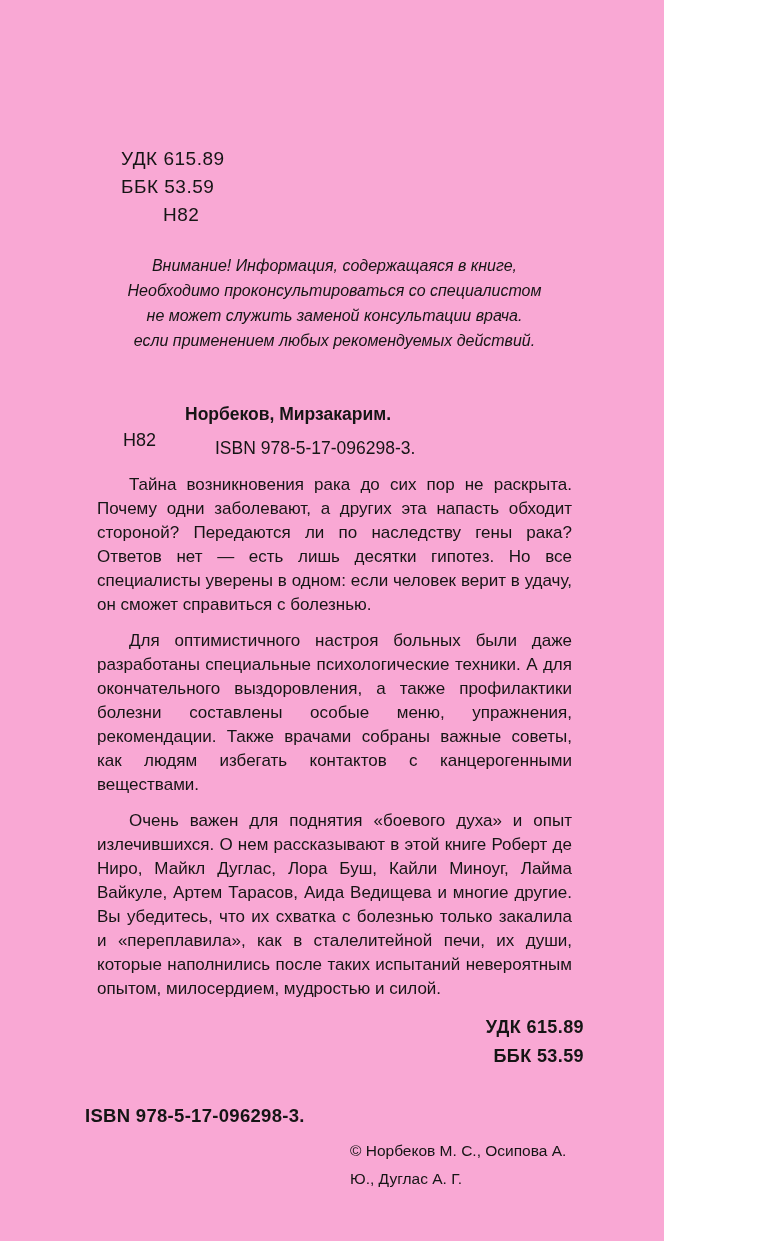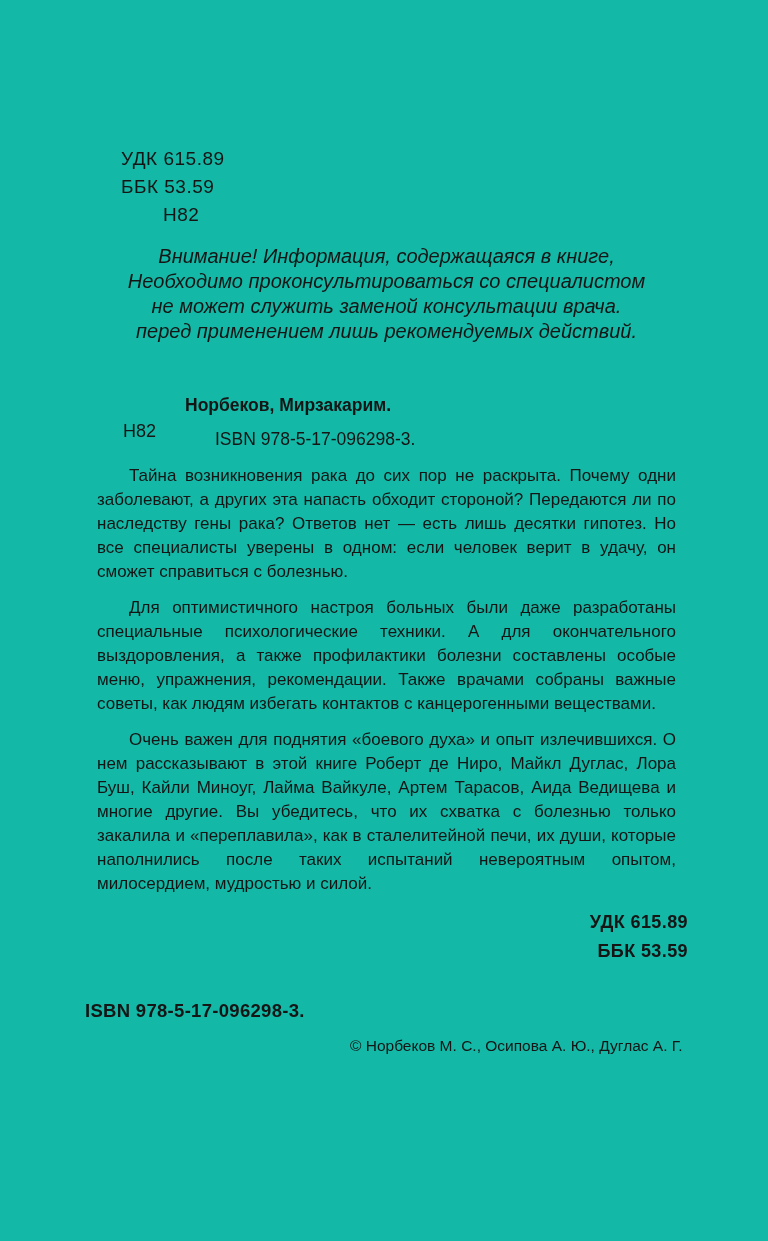--- a/index.html
+++ b/index.html
@@ -8,40 +8,40 @@
     background: #ffffff;
   }
   body {
     width: 768px;
     height: 1241px;
     font-family: "Liberation Sans", sans-serif;
     color: #151515;
   }
   .page {
     position: relative;
-    width: 768px;
+    width: 664px;
     height: 1241px;
     box-sizing: border-box;
     padding: 145px 80px 3px 85px;
     overflow: hidden;
-    background: #14b8a6;
+    background: #f9a8d4;
   }
   .top-codes {
     margin-left: 36px;
     font-size: 19px;
     line-height: 28px;
     letter-spacing: 0.5px;
   }
   .top-codes .h82 {
     margin-left: 42px;
   }
   .disclaimer {
-    margin-top: 15px;
+    margin-top: 24px;
     font-style: italic;
-    font-size: 20px;
+    font-size: 16px;
     line-height: 25px;
     text-align: center;
   }
   .bib {
     margin-top: 48px;
     margin-left: 100px;
     position: relative;
     font-size: 17.5px;
     line-height: 26px;
   }
@@ -101,21 +101,21 @@
   <div class="top-codes">
     <div>УДК 615.89</div>
     <div>ББК 53.59</div>
     <div class="h82">Н82</div>
   </div>
 
   <div class="disclaimer">
     <div>Внимание! Информация, содержащаяся в книге,</div>
     <div>Необходимо проконсультироваться со специалистом</div>
     <div>не может служить заменой консультации врача.</div>
-    <div>перед применением лишь рекомендуемых действий.</div>
+    <div>если применением любых рекомендуемых действий.</div>
   </div>
 
   <div class="bib">
     <span class="margin-code">Н82</span>
     <div class="author">Норбеков, Мирзакарим.</div>
     <div class="isbn">ISBN 978-5-17-096298-3.</div>
   </div>
 
   <div class="annotation">
     <p>Тайна возникновения рака до сих пор не раскрыта. Почему одни заболевают, а других эта напасть обходит стороной? Передаются ли по наследству гены рака? Ответов нет — есть лишь десятки гипотез. Но все специалисты уверены в одном: если человек верит в удачу, он сможет справиться с болезнью.</p>

